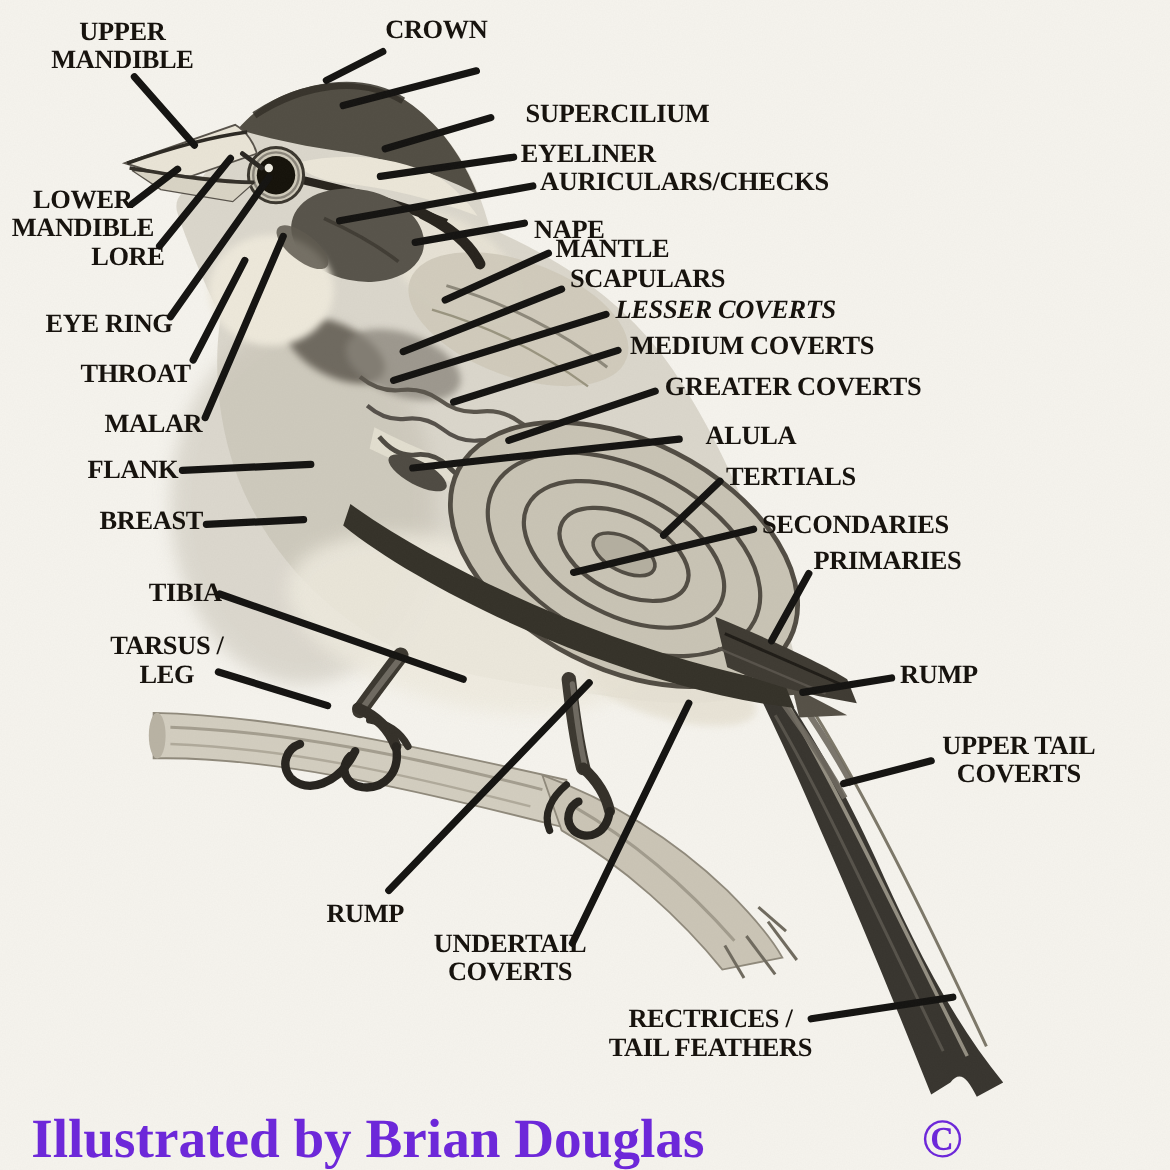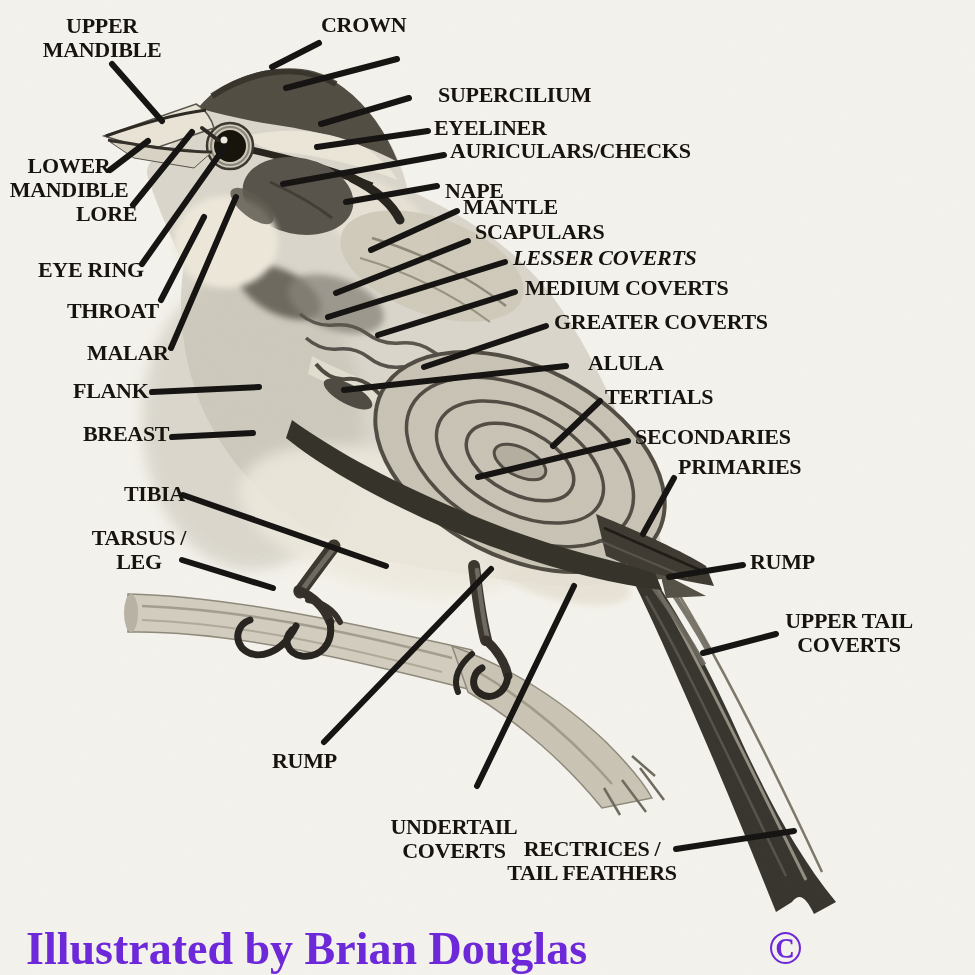--- a/index.html
+++ b/index.html
@@ -42,21 +42,21 @@
   #lbl-lower-mandible{left:6px;top:154px;width:126px;}
   #lbl-lore{left:76px;top:202px;}
   #lbl-eye-ring{left:38px;top:258px;}
   #lbl-throat{left:67px;top:299px;}
   #lbl-malar{left:87px;top:341px;}
   #lbl-flank{left:73px;top:379px;}
   #lbl-breast{left:83px;top:422px;}
   #lbl-tibia{left:112px;top:482px;margin-left:12px;}
   #lbl-tarsus-leg{left:78px;top:526px;width:122px;}
   #lbl-vent{left:272px;top:749px;}
-  #lbl-undertail-coverts{left:356px;top:815px;width:138px;margin-left:29px;}
+  #lbl-undertail-coverts{left:356px;top:774px;width:138px;}
   #lbl-rectrices{left:506px;top:837px;width:172px;}
   #cap-artist{left:26px;top:922px;}
   #cap-copyright{left:768px;top:922px;}
 </style>
 </head>
 <body>
 
 <div id="stage">
 
   <svg id="art" viewBox="0 0 975 975" xmlns="http://www.w3.org/2000/svg">

